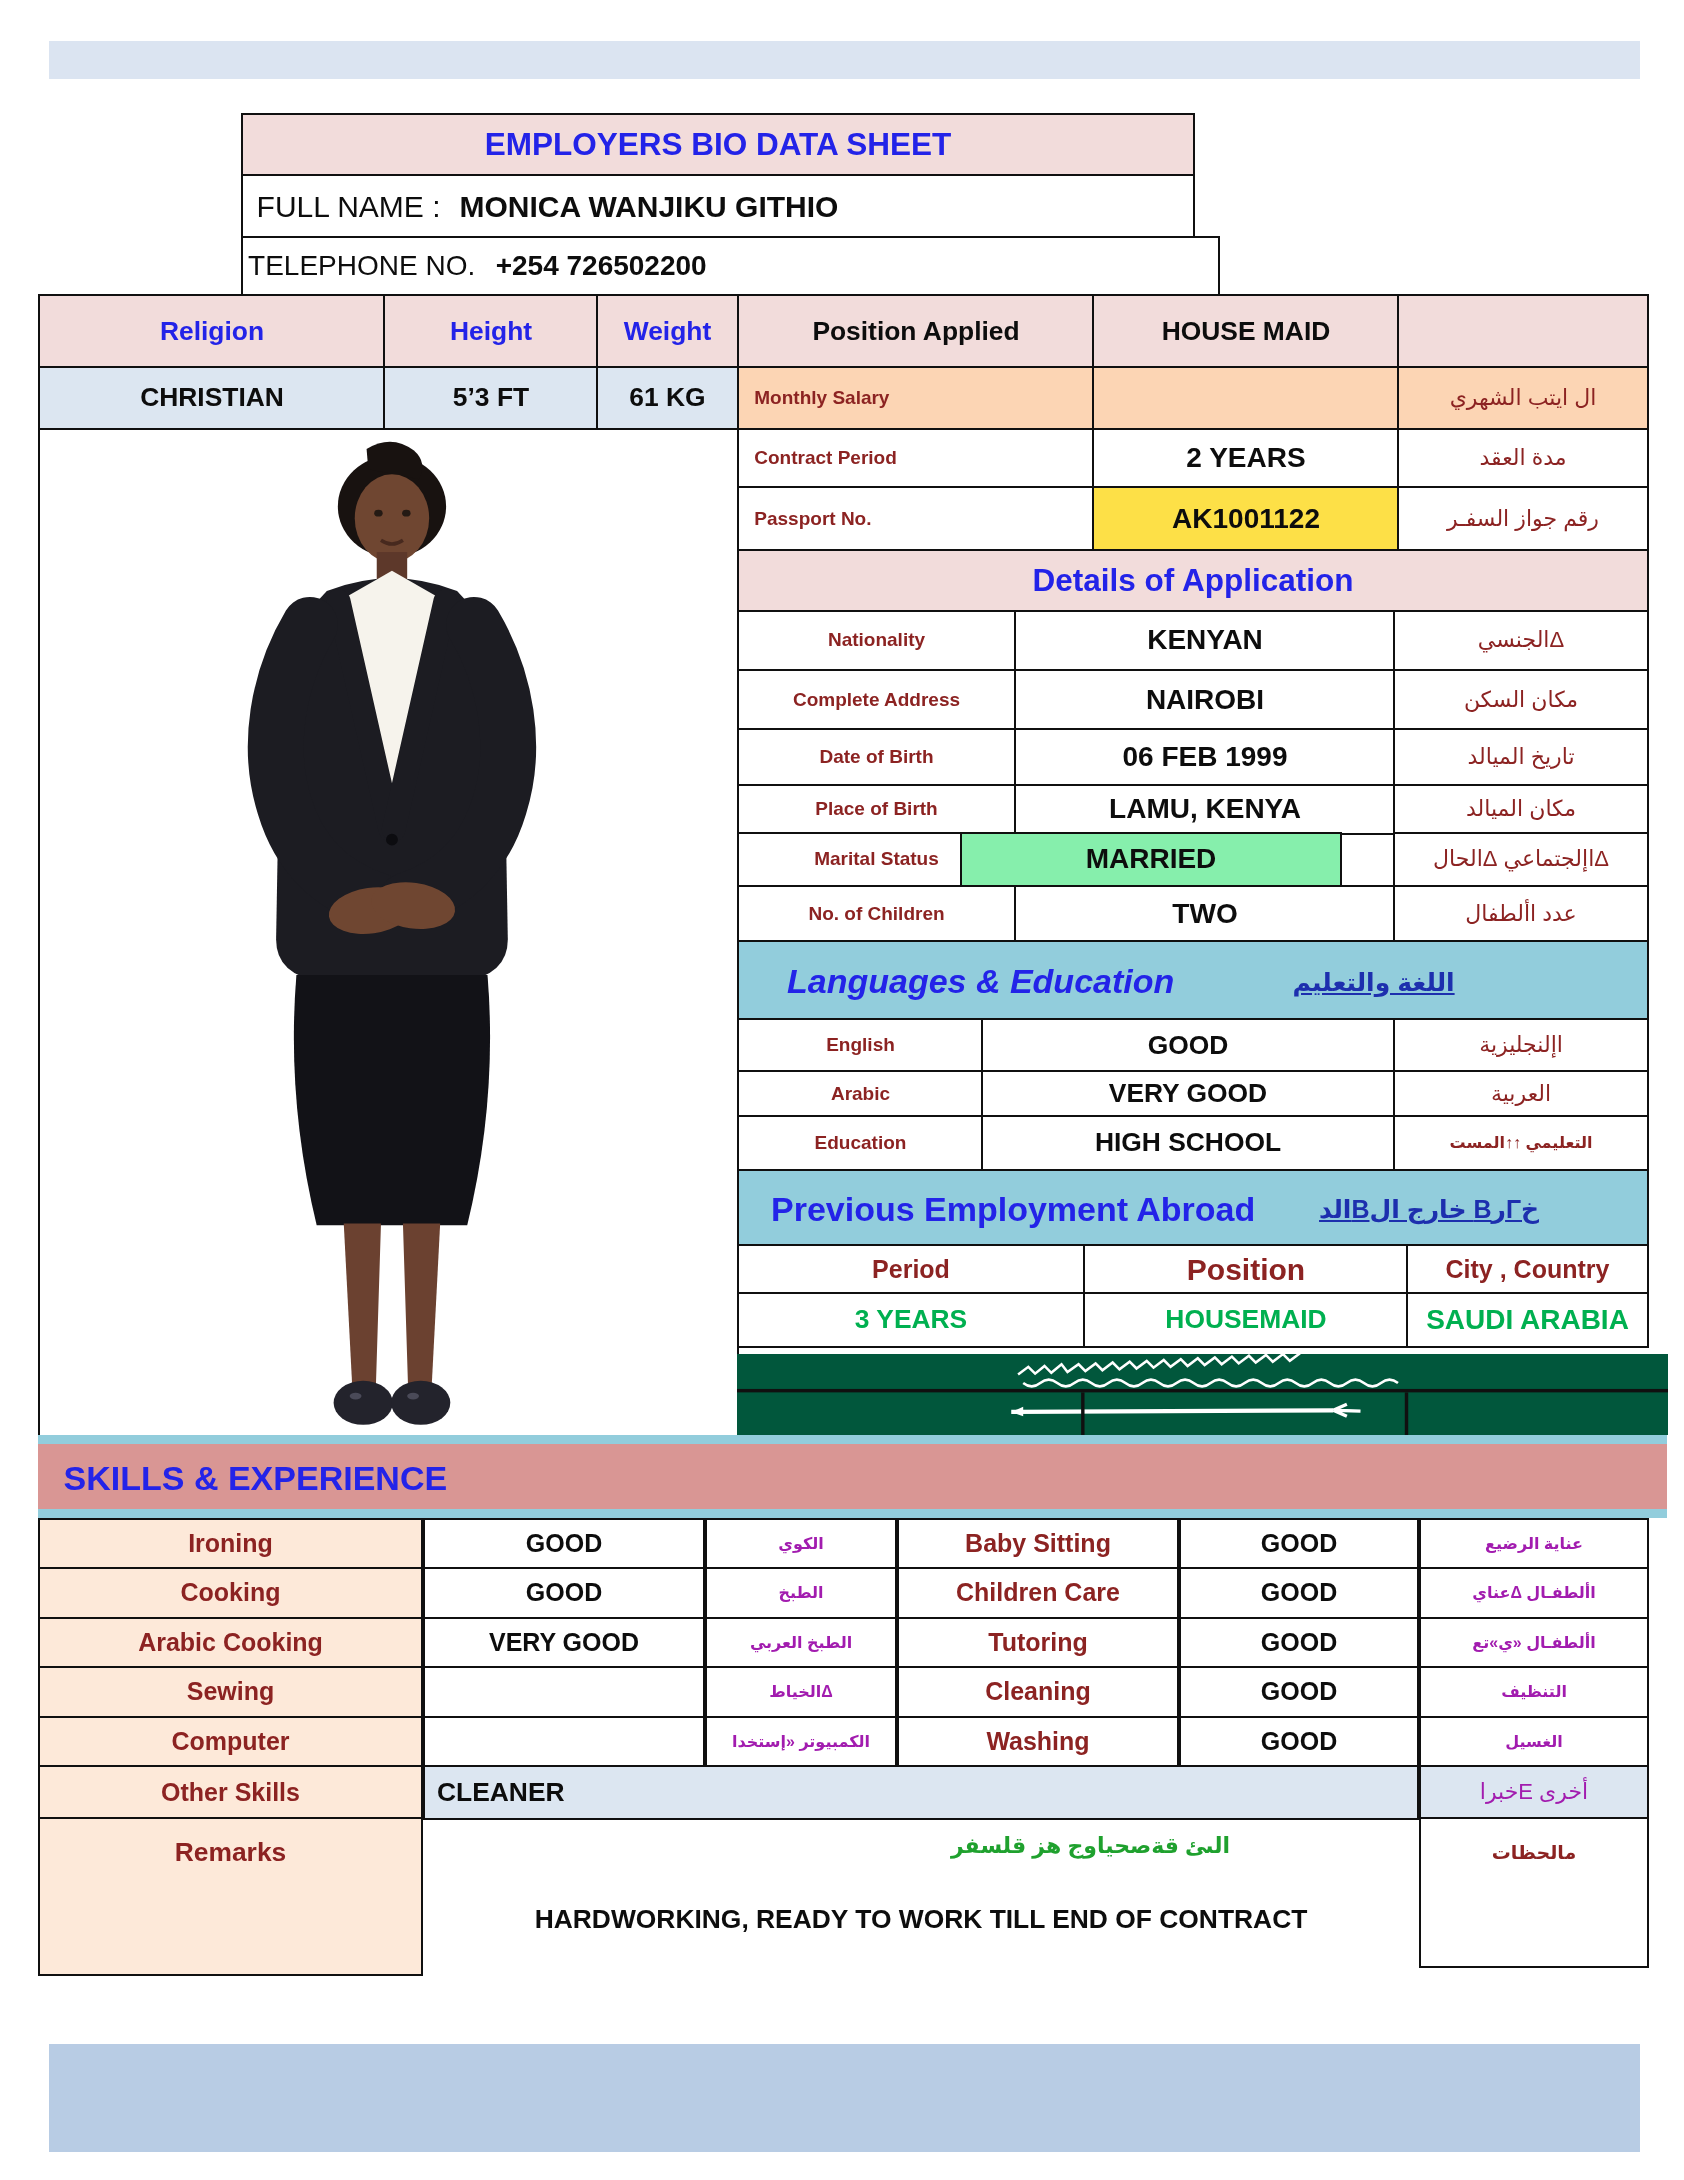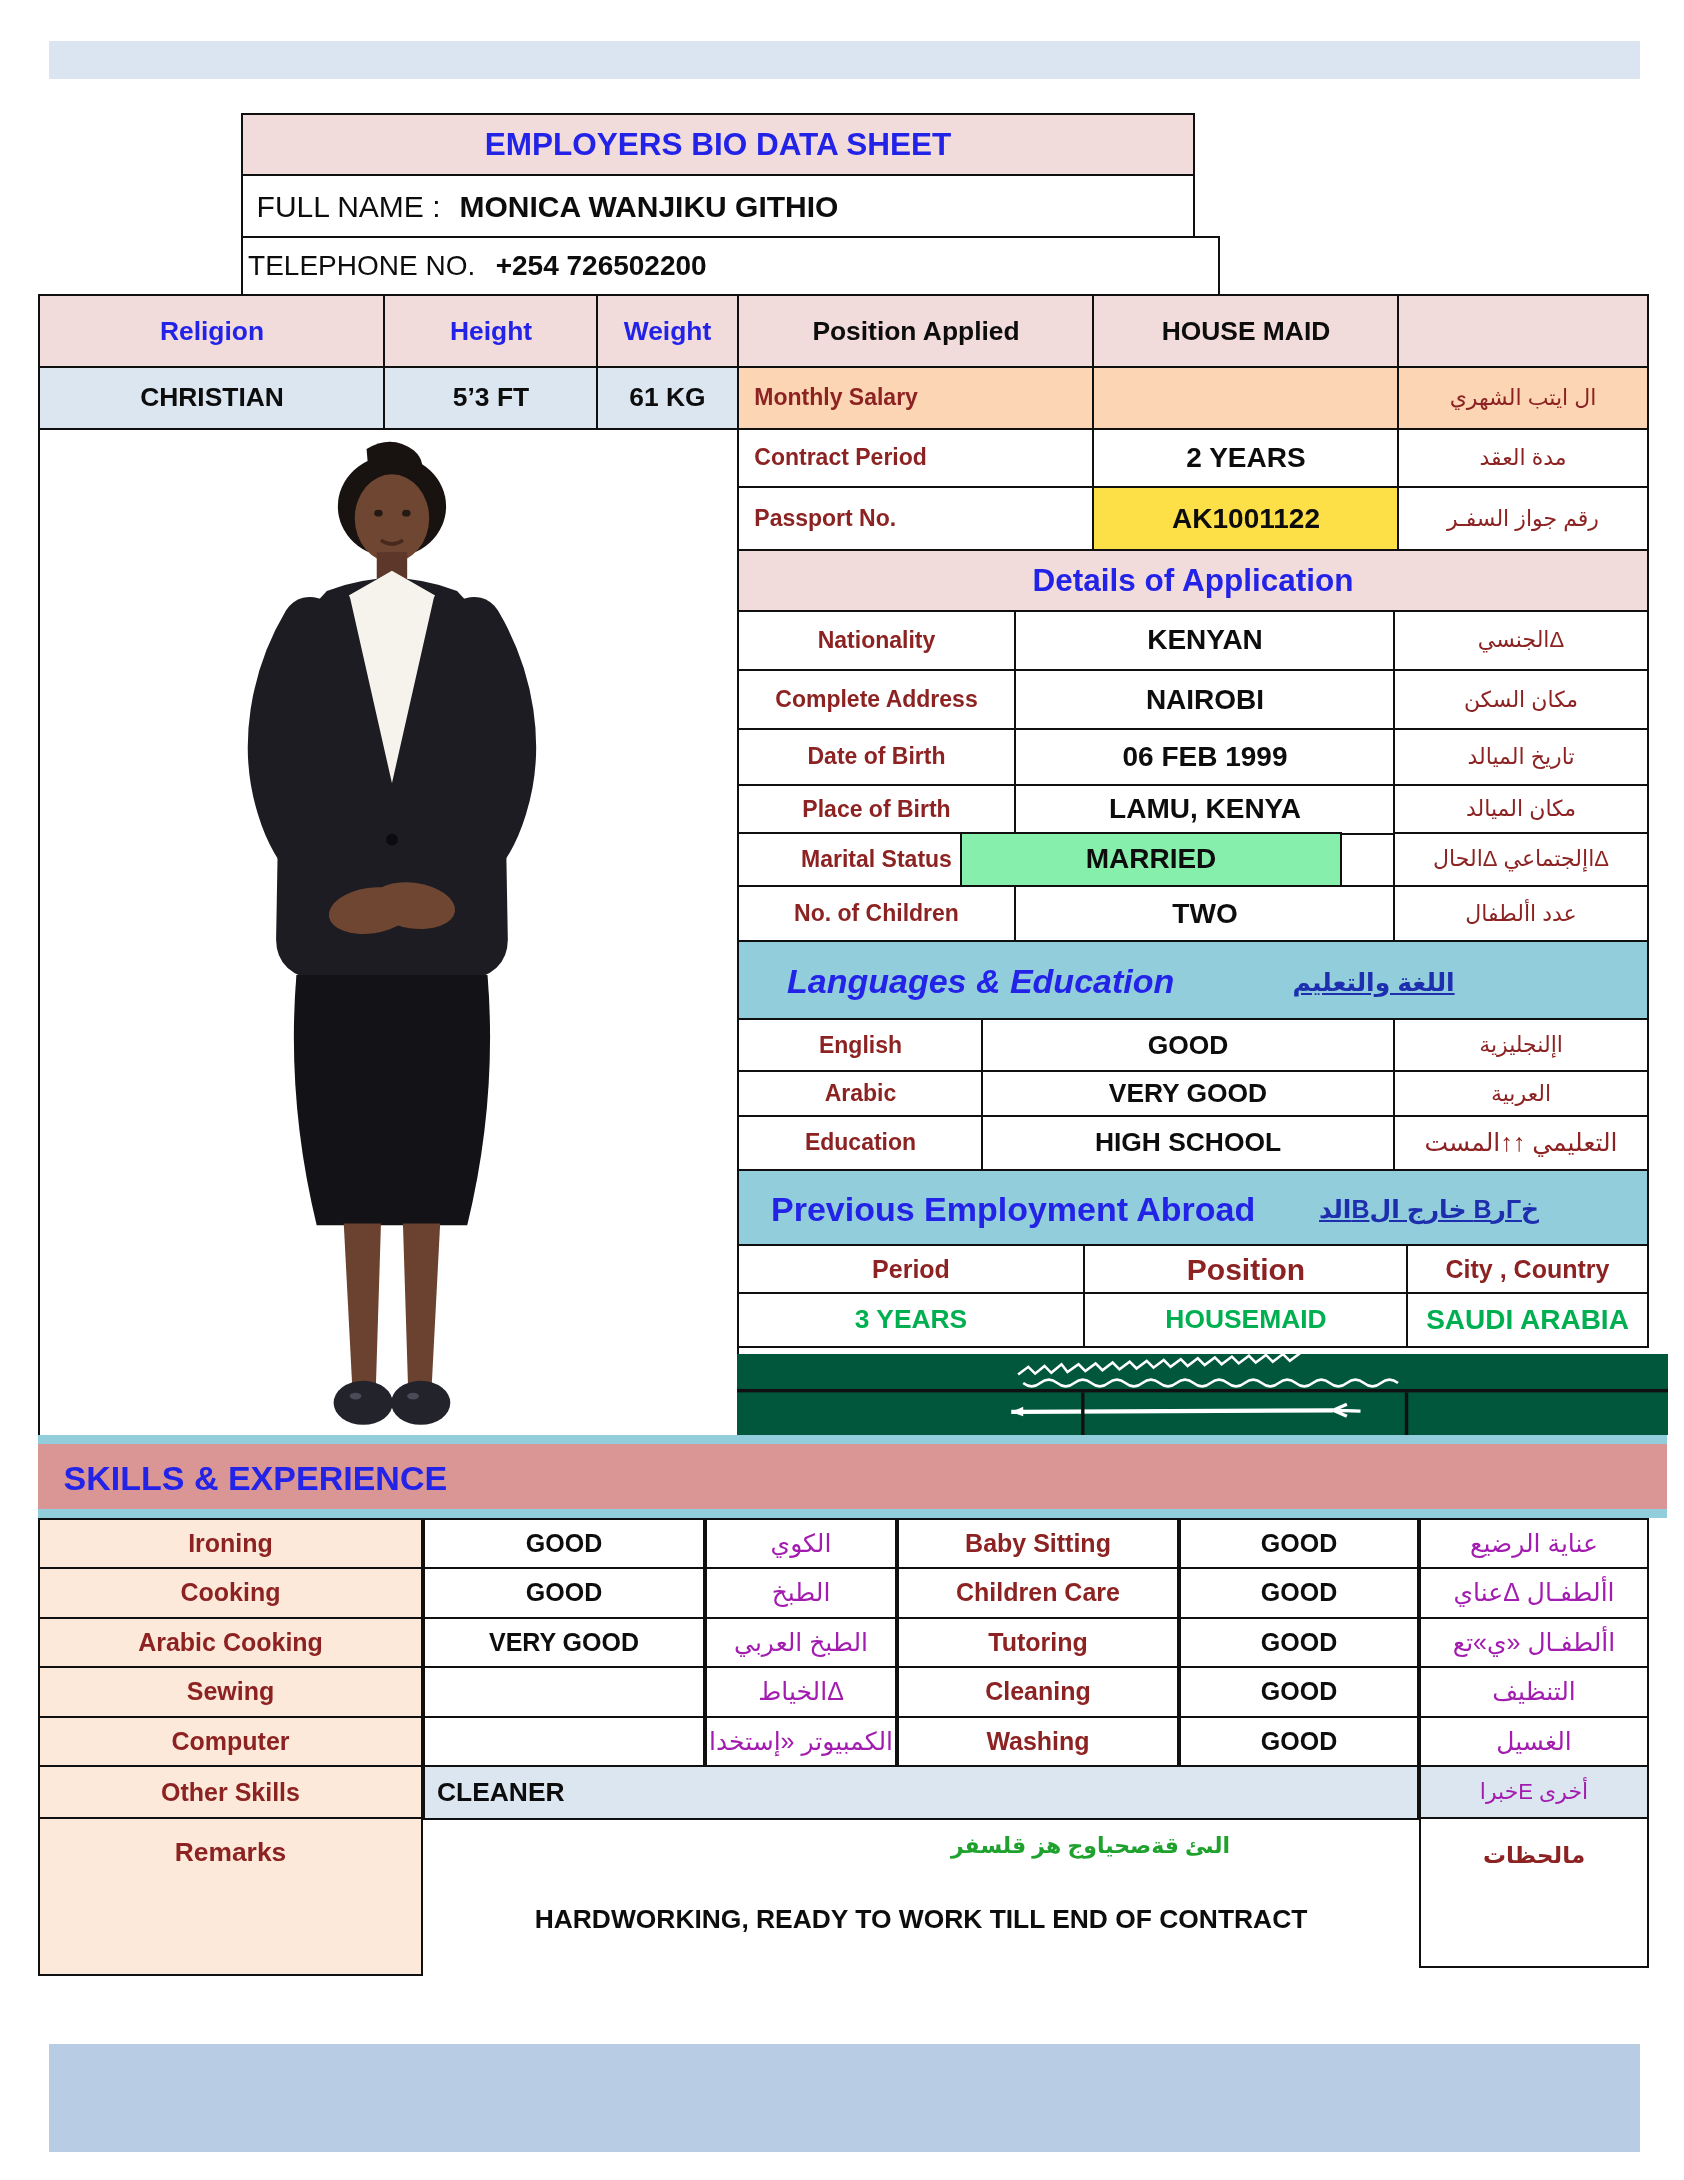--- a/index.html
+++ b/index.html
@@ -11,21 +11,21 @@
   .cl{justify-content:flex-start;text-align:left;}
   .ct{align-items:flex-start;}
   .b{font-weight:bold;}
   
   .pink{background:#f2dcdb;} .lblue{background:#dce6f1;} .peach{background:#fcd5b4;}
   .lpeach{background:#fde9d9;} .cyan{background:#92cddc;} .salmon{background:#d99694;}
   .flaggreen{background:#01573c;}
   .blue{color:#2323e8;} .dred{color:#8c2322;} .navy{color:#1d2fae;text-decoration:underline;}
   .green{color:#00b050;} .brown{color:#a21caf;}
   
-  .f24{font-size:25px;} .f26{font-size:22px;} .f27{font-size:23px;} .f29{font-size:25px;}
+  .f24{font-size:16px;font-weight:bold;} .f26{font-size:22px;} .f27{font-size:19px;} .f29{font-size:25px;}
   .f31{font-size:26.4px;} .f33{font-size:28px;} .f35{font-size:30px;} .f37{font-size:31.5px;} .f40{font-size:34px;}
   .pad18{padding-left:15.3px;} .pad14{padding-left:12px;}
   .ar{direction:rtl;}
 </style>
 </head>
 <body>
 
 <div class="sheet">
 
   <div class="abs" style="left:49px;top:41px;width:1591px;height:38px;background:#dbe4f1;"></div>

